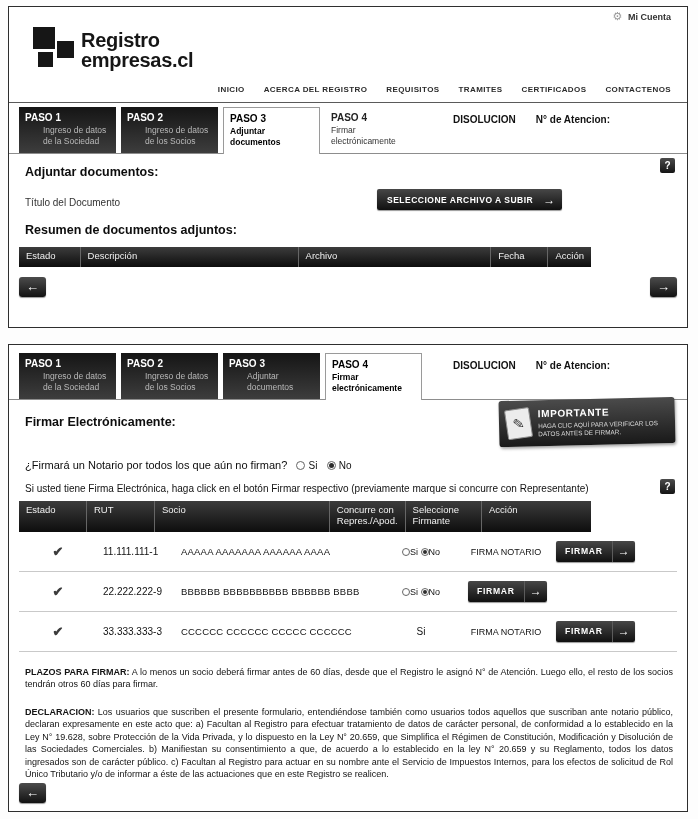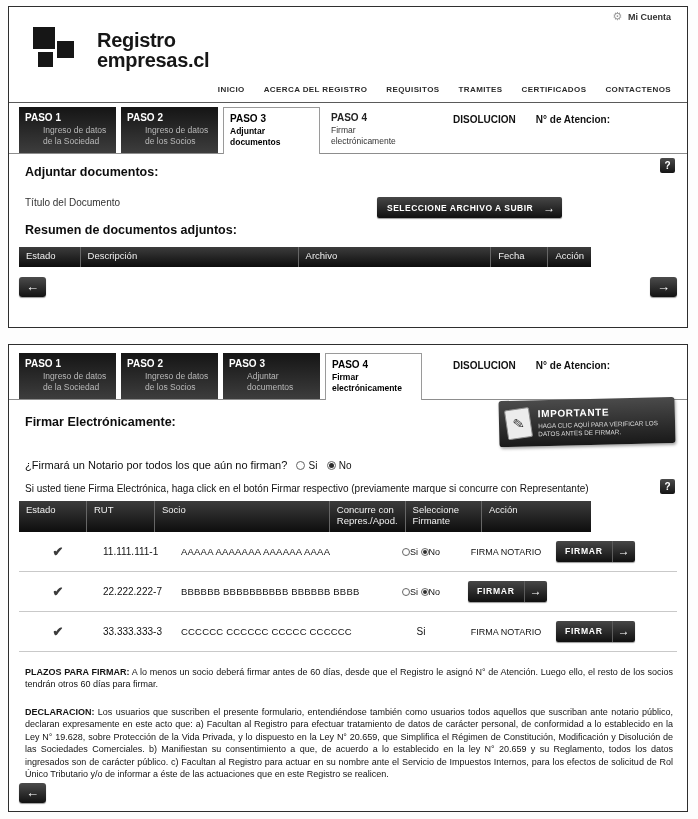--- a/index.html
+++ b/index.html
@@ -14,21 +14,21 @@
 
   
   .account { position:absolute; right:16px; top:3px; font-size:9px; font-weight:bold; color:#333; cursor:pointer;margin-left:26px; }
   .account .gear { color:#9a9a9a; font-size:11px; margin-right:3px; font-weight:normal; }
   .logo { position:absolute; left:22px; top:18px; display:flex; align-items:center; cursor:pointer; }
   .cubes { position:relative; width:46px; height:50px; }
   .cube { position:absolute; background:#161616; }
   .cube.c1 { width:22px; height:22px; left:2px;  top:2px; }
   .cube.c2 { width:17px; height:17px; left:26px; top:16px; }
   .cube.c3 { width:15px; height:15px; left:7px;  top:27px; }
-  .logo-text { margin-left:20px; line-height:1.02; }
+  .logo-text { margin-left:4px; line-height:1.02; }
   .logo-text span { display:block; font-size:20px; font-weight:bold; color:#161616; letter-spacing:-0.3px; }
   .nav { position:absolute; right:16px; top:78px; display:flex; gap:19px; }
   .nav a { font-size:8px; font-weight:bold; color:#2b2b2b; letter-spacing:0.4px; text-decoration:none; cursor:pointer; white-space:nowrap; }
   .header-line { position:absolute; left:0; right:0; top:95px; height:1px; background:#5a5a5a; }
 
   
   .steps-row { position:absolute; left:0; right:0; display:flex; padding-left:10px; height:47px; }
   .steps-row::after { content:""; position:absolute; left:0; right:0; bottom:0; height:1px; background:#8d8d8d; z-index:0; }
   #panel1 .steps-row { top:100px; }
   #panel2 .steps-row { top:8px; }
@@ -62,21 +62,21 @@
     display:inline-flex; align-items:center; border-radius:2px; cursor:pointer;
     background:linear-gradient(180deg,#474747,#101010); color:#fff;
     box-shadow:0 1px 1px rgba(0,0,0,.4);
   }
   h2.sec { position:absolute; margin:0; font-size:12.5px; font-weight:bold; color:#0d0d0d; }
 
   
   #p1-help { position:absolute; right:12px; top:151px; }
   #p1-title { left:16px; top:158px; }
   #p1-doclabel { position:absolute; left:16px; top:190px; font-size:10px; color:#333; }
-  #p1-upload { position:absolute; left:368px; top:190px; height:21px; padding:0 7px 0 10px; }
+  #p1-upload { position:absolute; left:368px; top:182px; height:21px; padding:0 7px 0 10px; }
   #p1-upload .lbl { font-size:8.5px; font-weight:bold; letter-spacing:0.5px; }
   #p1-upload .arr { margin-left:10px; font-size:12px; }
   #p1-summary { left:16px; top:216px; }
   .thead { position:absolute; left:10px; width:572px; display:flex; background:linear-gradient(180deg,#3c3c3c,#0d0d0d); }
   #p1-thead { top:240px; height:20px; }
   .thead .th { color:#f0f0f0; font-size:9.5px; padding:4px 7px 0 7px; border-right:1px solid #666; line-height:1.15; }
   .thead .th:last-child { border-right:none; }
   #p1-back { left:10px; top:270px; }
   #p1-next { right:10px; top:270px; }
 
@@ -292,21 +292,21 @@
     <div class="td t2c6">
       <div class="dark-btn firmar-btn">
         <span class="fl">FIRMAR</span>
         <span class="fa">→</span>
       </div>
     </div>
   </div>
 
   <div class="trow" id="row1">
     <div class="td t2c1 center"><span class="check">✔</span></div>
-    <div class="td t2c2">22.222.222-7</div>
+    <div class="td t2c2">22.222.222-9</div>
     <div class="td t2c3 socio">BBBBBB BBBBBBBBBB BBBBBB BBBB</div>
     <div class="td t2c4 center small-radio-line">
       <span class="radio"></span><span class="rlabel" style="font-size:9px">Si</span>
       <span class="radio checked"></span><span class="rlabel" style="font-size:9px">No</span>
     </div>
     <div class="td t2c6">
       <div class="dark-btn firmar-btn">
         <span class="fl">FIRMAR</span>
         <span class="fa">→</span>
       </div>

